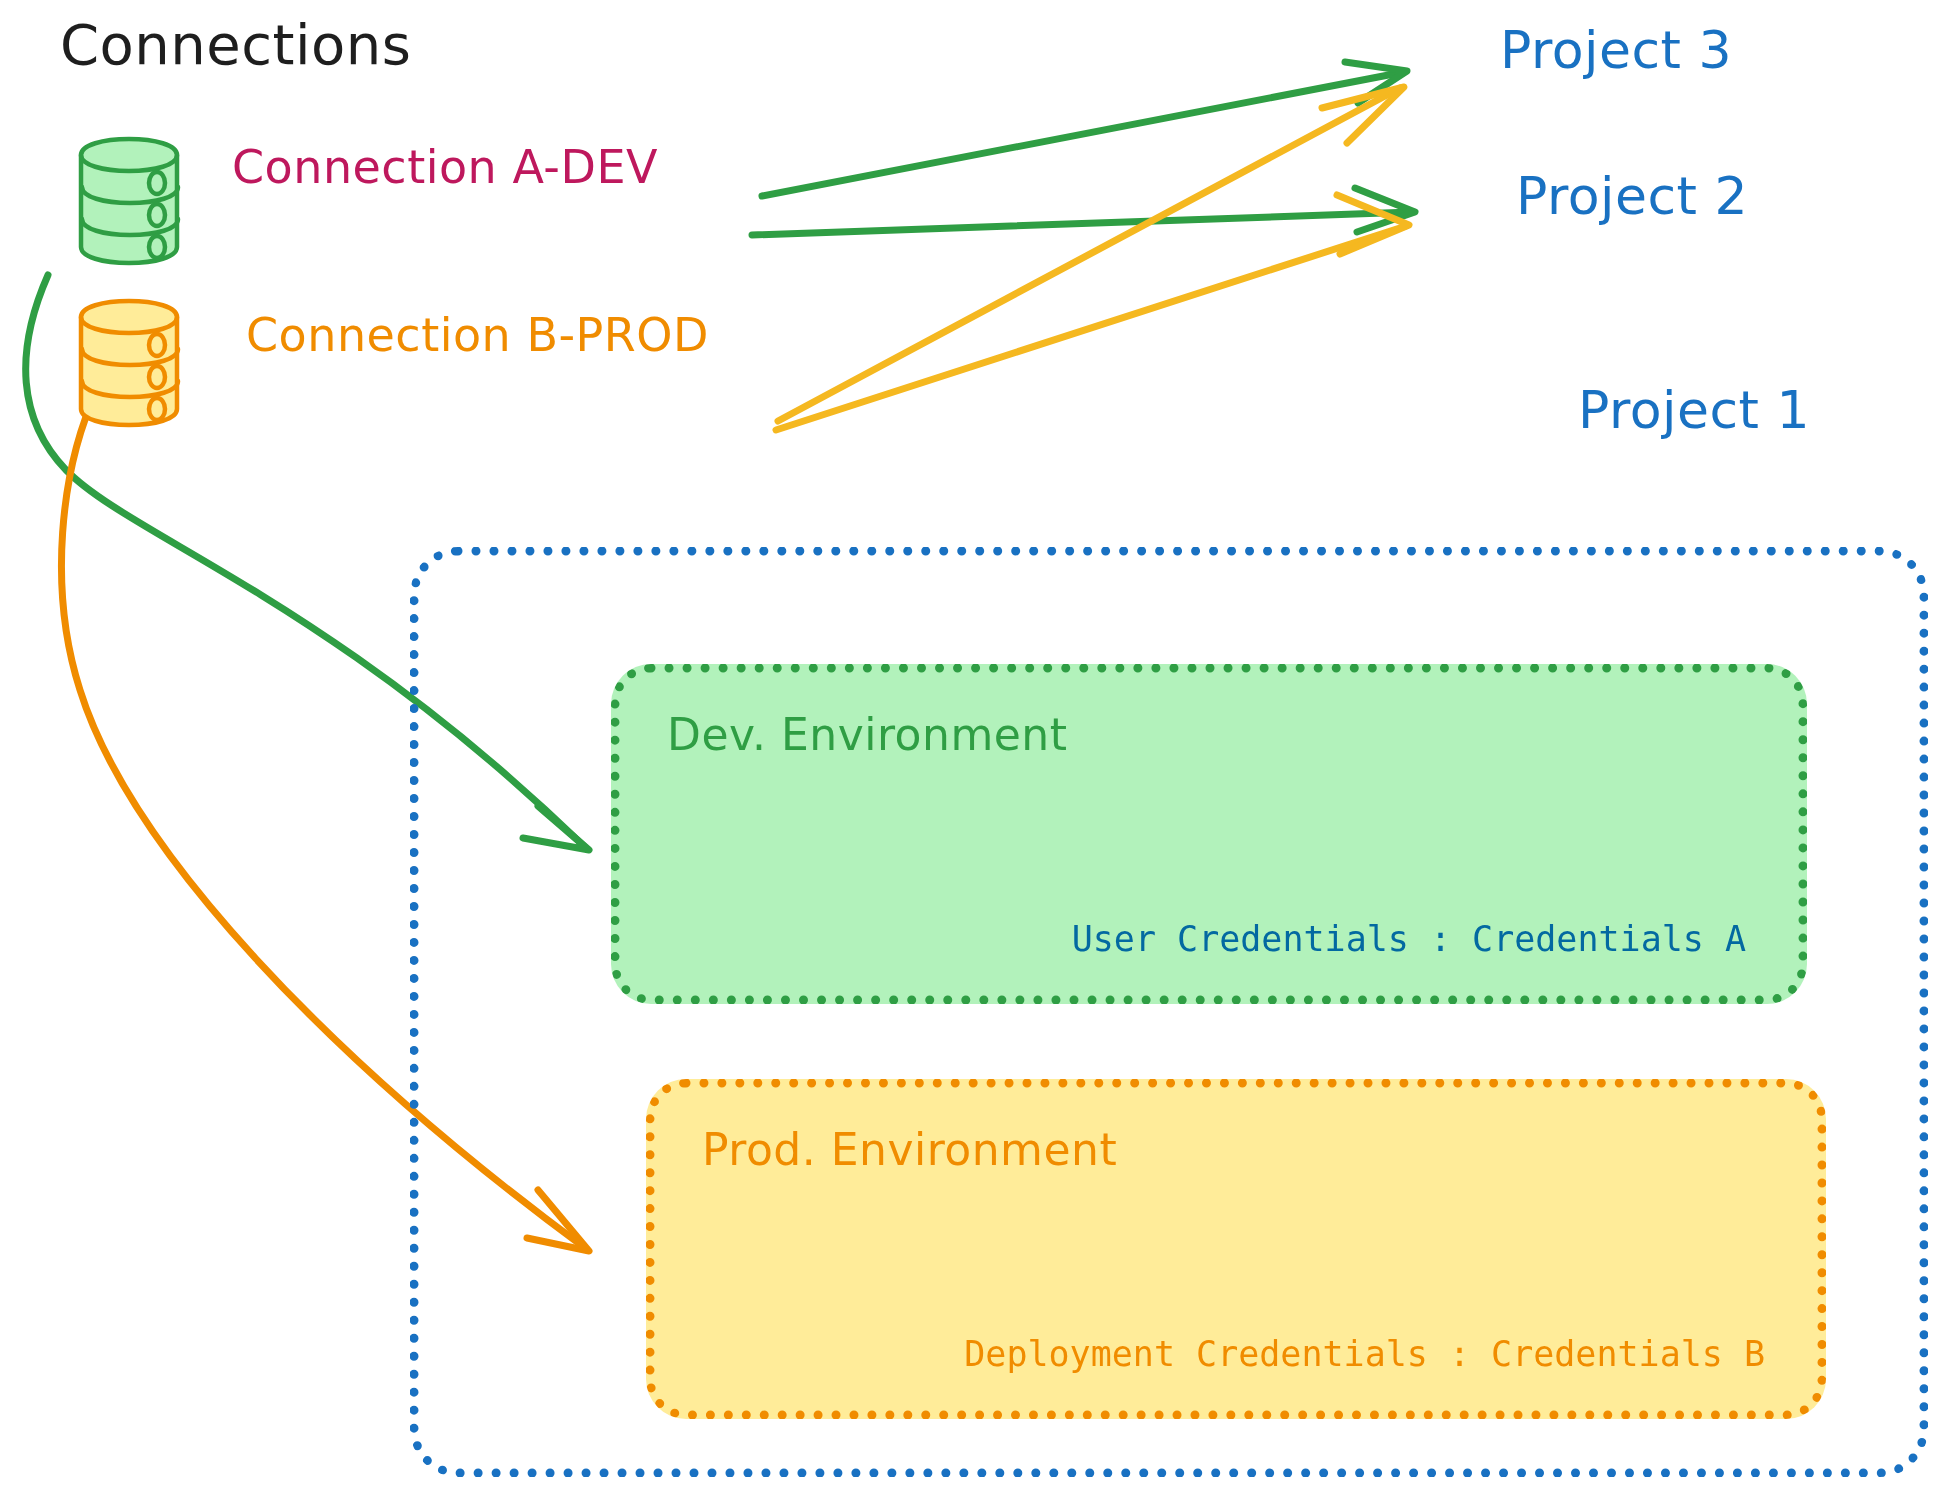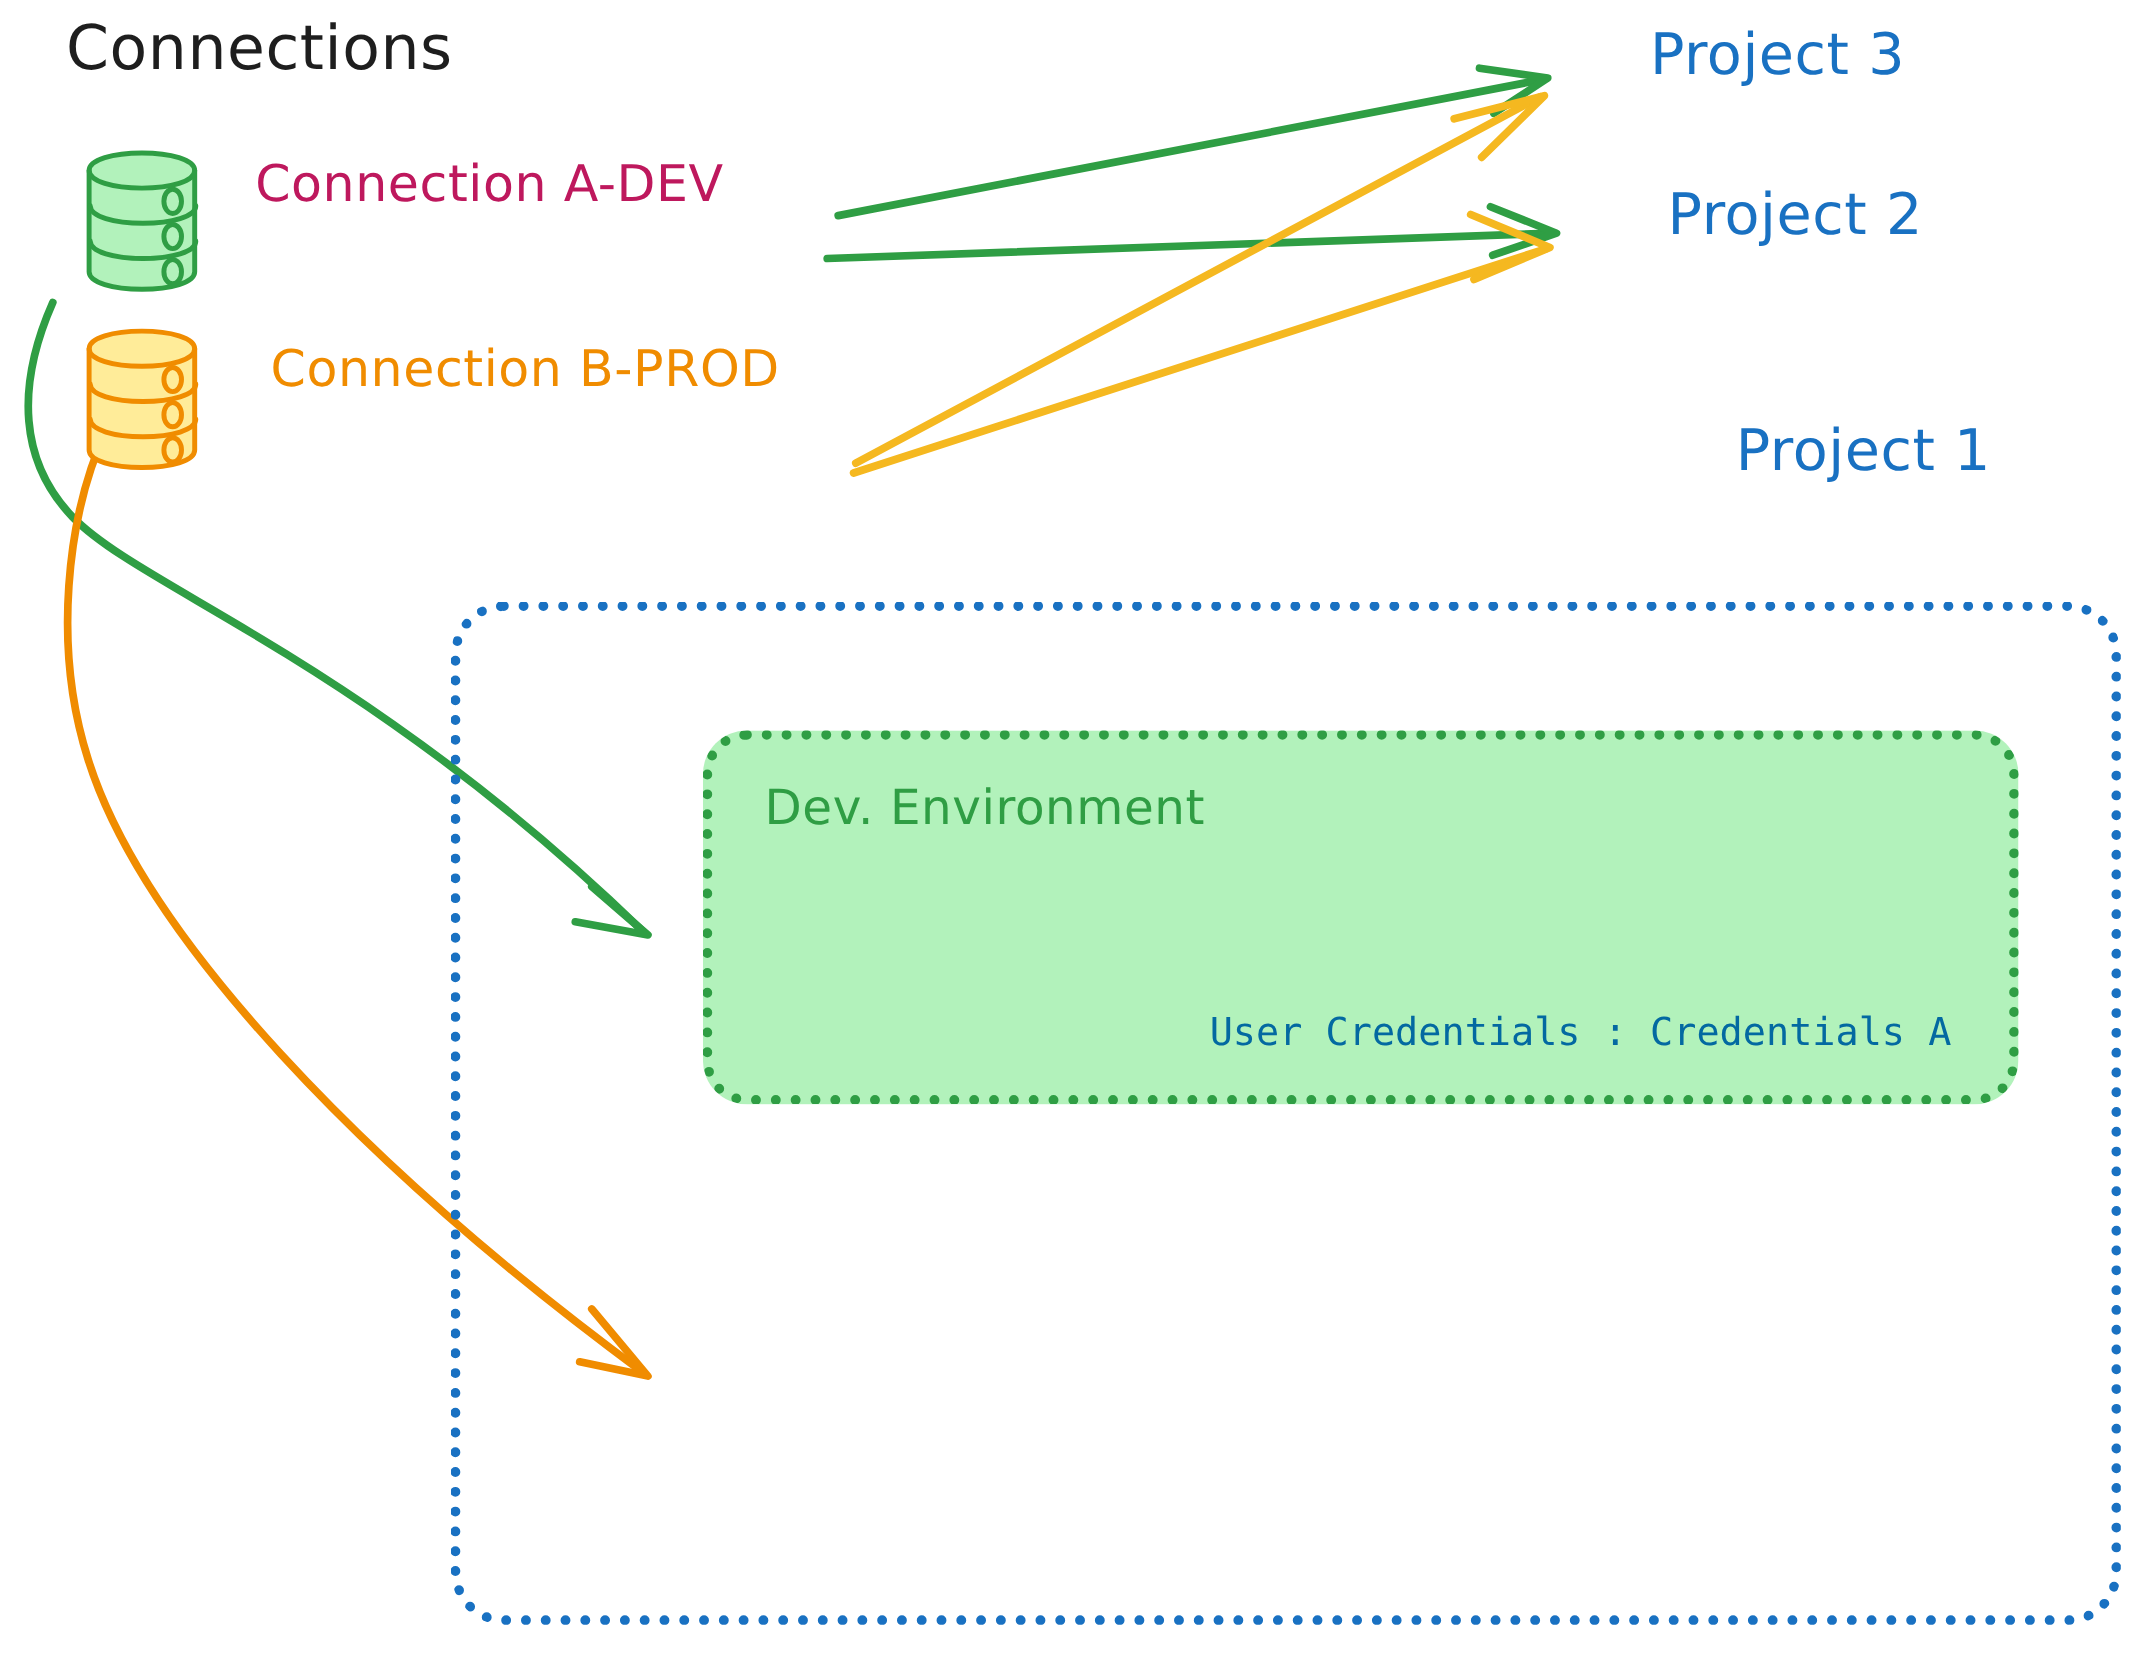--- a/index.html
+++ b/index.html
@@ -211,21 +211,25 @@
   <div class="label hand" id="conn-b-label">Connection B-PROD</div>
 
   <div class="label hand project-label" id="project-3-label">Project 3</div>
 
   <div class="label hand project-label" id="project-2-label">Project 2</div>
 
   <div class="label hand project-label" id="project-1-label">Project 1</div>
 
   <div id="project-1-box">
 
-    <div class="env-box" id="dev-env-box" style="left:220px; top:108px;">
+    <div class="env-box" id="dev-env-box" style="left:192px; top:108px;">
       <div class="env-title hand" id="dev-env-title">Dev. Environment</div>
       <div class="env-cred mono" id="dev-env-cred">User Credentials : Credentials A</div>
     </div>
 
+    <div class="env-box" id="prod-env-box" style="left:227px; top:523px;">
+      <div class="env-title hand" id="prod-env-title">Prod. Environment</div>
+      <div class="env-cred mono" id="prod-env-cred">Deployment Credentials : Credentials B</div>
+    </div>
 
   </div>
 
 </div>
 
 </body></html>

